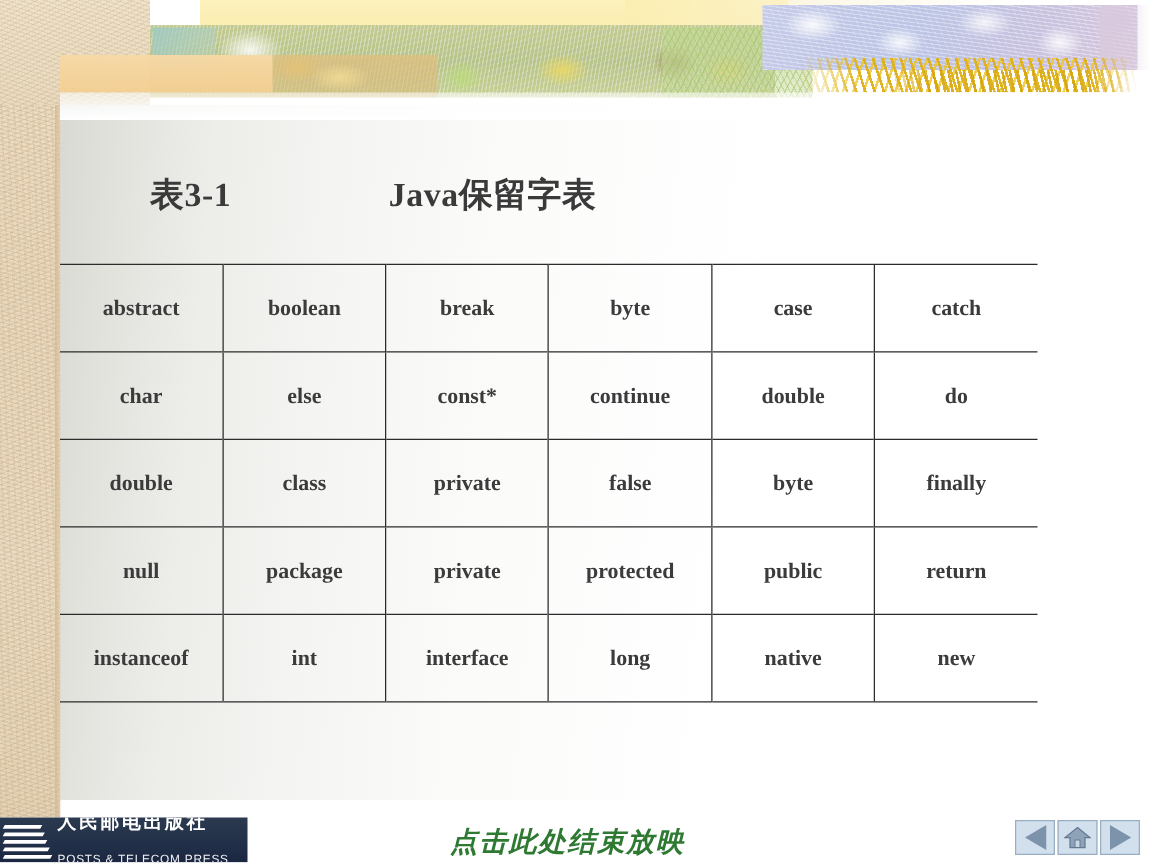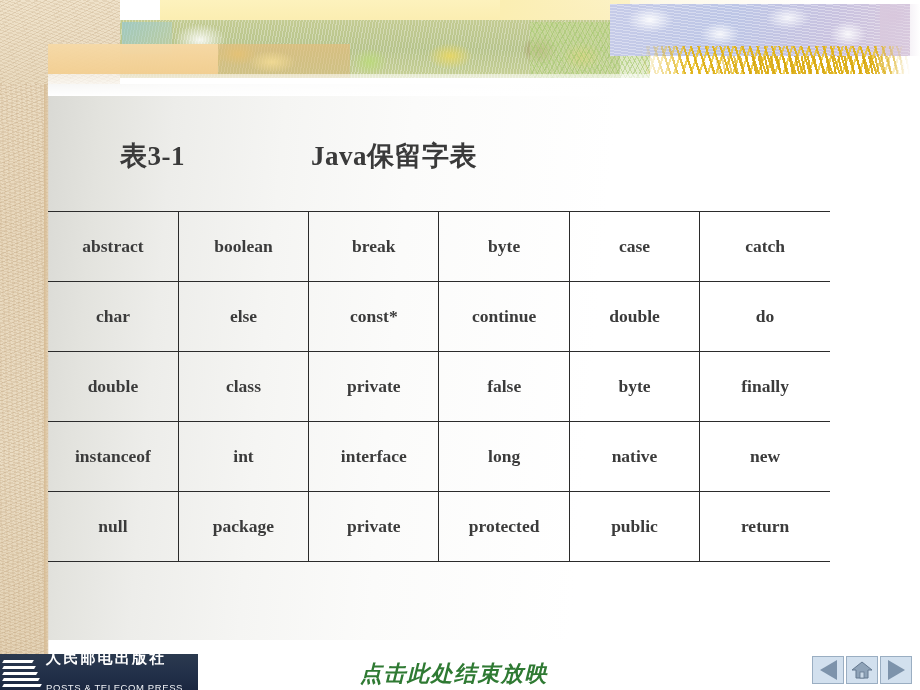--- a/index.html
+++ b/index.html
@@ -397,34 +397,34 @@
         </tr>
         <tr>
           <td class="first-col">double</td>
           <td>class</td>
           <td>private</td>
           <td>false</td>
           <td>byte</td>
           <td>finally</td>
         </tr>
         <tr>
+          <td class="first-col">null</td>
+          <td>package</td>
+          <td>private</td>
+          <td>protected</td>
+          <td>public</td>
+          <td>return</td>
+        </tr>
+        <tr>
           <td class="first-col">instanceof</td>
           <td>int</td>
           <td>interface</td>
           <td>long</td>
           <td>native</td>
           <td>new</td>
-        </tr>
-        <tr>
-          <td class="first-col">null</td>
-          <td>package</td>
-          <td>private</td>
-          <td>protected</td>
-          <td>public</td>
-          <td>return</td>
         </tr>
       </tbody>
   </table>
 
   <div class="bottom-bar">
 
     <div class="publisher-logo">
       <span class="logo-mark">
         <i></i>
           <i></i>

